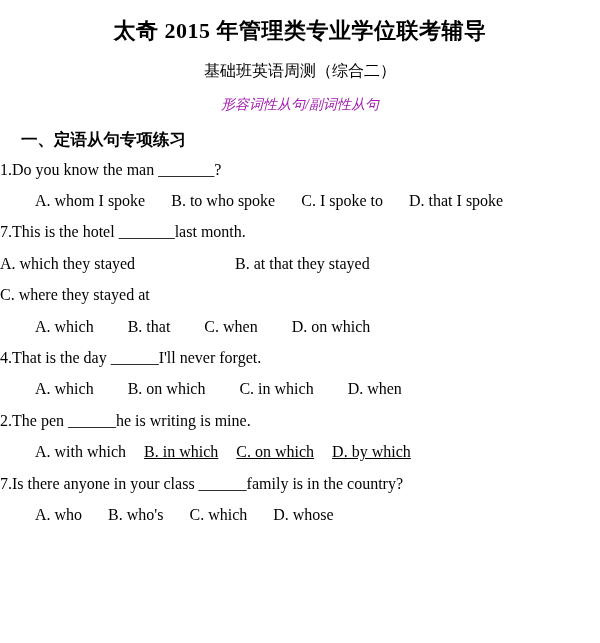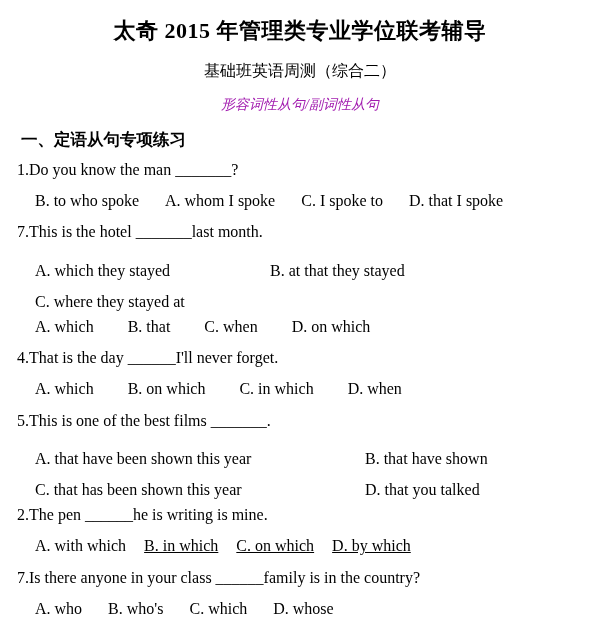--- a/index.html
+++ b/index.html
@@ -54,57 +54,54 @@
   .content {
     margin-top: 4px;
   }
   .line {
     height: 31.4px;
     display: flex;
     align-items: center;
     white-space: nowrap;
   }
   .q-text {
-    padding-left: 17px;
     text-align: center;
   }
   .options-row {
     padding-left: 35px;
   }
   .options-row .opt {
     display: inline-block;
   }
   .gap-26 .opt + .opt { margin-left: 26px; }
   .gap-34 .opt + .opt { margin-left: 34px; }
   .gap-18 .opt + .opt { margin-left: 18px; text-decoration: underline; }
   .options-grid-row {
-    padding-left: 35px;
-    align-items: flex-end;
   }
   .col1-q2 { width: 235px; display: inline-block; }
   .col1-q5 { width: 330px; display: inline-block; }
 </style>
 </head>
 <body>
 
 <div class="page">
 
   <div class="title">太奇 2015 年管理类专业学位联考辅导</div>
   <div class="subtitle">基础班英语周测（综合二）</div>
   <div class="subject">形容词性从句/副词性从句</div>
 
   <div class="section-heading">一、定语从句专项练习</div>
 
   <div class="content">
 
     <div>
       <div class="line q-text">1.Do you know the man _______?</div>
       <div class="line options-row gap-26">
+        <span class="opt">A. whom I spoke</span>
         <span class="opt">B. to who spoke</span>
-        <span class="opt">A. whom I spoke</span>
         <span class="opt">C. I spoke to</span>
         <span class="opt">D. that I spoke</span>
       </div>
     </div>
 
     <div>
       <div class="line q-text">7.This is the hotel _______last month.</div>
       <div class="line options-grid-row">
         <span class="col1-q2">A. which they stayed</span>
         <span>B. at that they stayed</span>
@@ -126,31 +123,20 @@
     <div>
       <div class="line q-text">4.That is the day ______I'll never forget.</div>
       <div class="line options-row gap-34">
         <span class="opt">A. which</span>
         <span class="opt">B. on which</span>
         <span class="opt">C. in which</span>
         <span class="opt">D. when</span>
       </div>
     </div>
 
-    <div>
-      <div class="line q-text">5.This is one of the best films _______.</div>
-      <div class="line options-grid-row">
-        <span class="col1-q5">A. that have been shown this year</span>
-        <span>B. that have shown</span>
-      </div>
-      <div class="line options-grid-row">
-        <span class="col1-q5">C. that has been shown this year</span>
-        <span>D. that you talked</span>
-      </div>
-    </div>
 
     <div>
       <div class="line q-text">2.The pen ______he is writing is mine.</div>
       <div class="line options-row gap-18">
         <span class="opt">A. with which</span>
         <span class="opt">B. in which</span>
         <span class="opt">C. on which</span>
         <span class="opt">D. by which</span>
       </div>
     </div>

